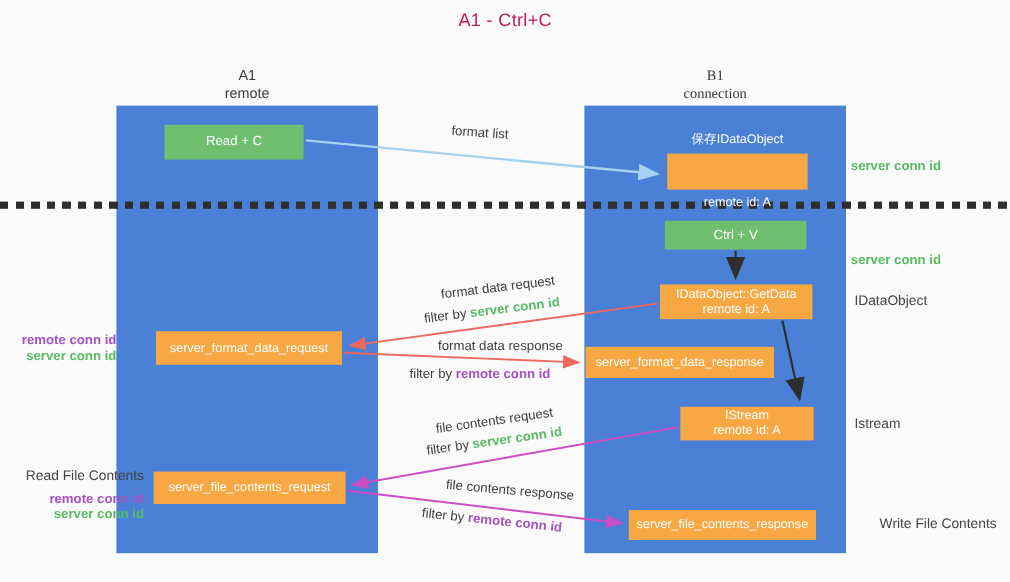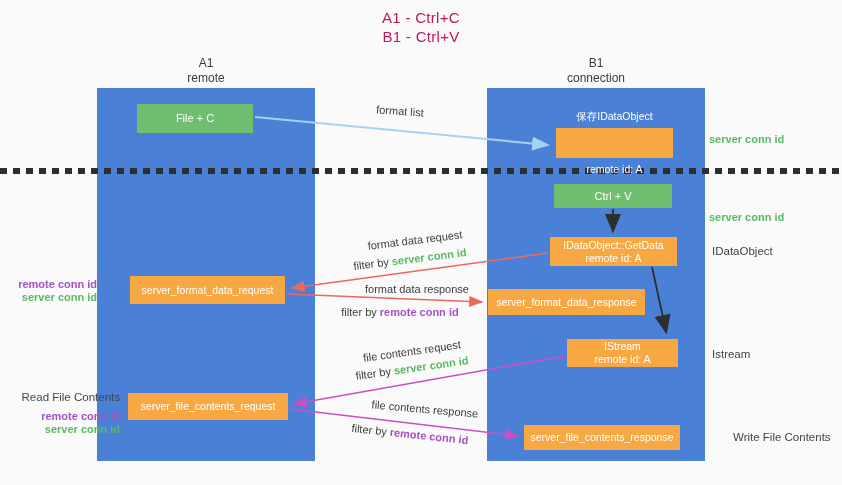--- a/index.html
+++ b/index.html
@@ -50,28 +50,27 @@
   .arrow-label .kw-green { color: #58ba63; font-weight: bold; }
   .arrow-label .kw-purple { color: #a552c2; font-weight: bold; }
 
   svg.overlay { position: absolute; left: 0; top: 0; pointer-events: none; }
 </style>
 </head>
 <body>
 
 <div class="abs title">
   <div>A1 - Ctrl+C</div>
-  <div>B1 - Ctrl+V</div>
 </div>
 
 <div class="abs lane-header" style="left:97px; top:56px; width:218px;">
   <div>A1</div>
   <div>remote</div>
 </div>
-<div class="abs lane-header" style="left:487px; top:56px; width:218px;">
+<div class="abs lane-header" style="left:487px; top:56px; width:218px;font-family:Liberation Serif, serif;">
   <div>B1</div>
   <div>connection</div>
 </div>
 
 <div class="abs lane" style="left:97px;"></div>
 <div class="abs lane" style="left:487px;"></div>
 
 <div class="abs divider"></div>
 
 <svg class="overlay" width="842" height="485" viewBox="0 0 842 485">
@@ -92,21 +91,21 @@
   <line x1="255" y1="117" x2="548" y2="145" stroke="#a6d2f2" stroke-width="2" marker-end="url(#m-blue)"></line>
   <line x1="613" y1="209" x2="613" y2="230" stroke="#2e2e2e" stroke-width="1.8" marker-end="url(#m-black)"></line>
   <line x1="652" y1="267" x2="666" y2="331" stroke="#2e2e2e" stroke-width="1.8" marker-end="url(#m-black)"></line>
   <line x1="548" y1="253" x2="292" y2="288" stroke="#ed685c" stroke-width="1.6" marker-end="url(#m-red)"></line>
   <line x1="287" y1="294" x2="482" y2="302" stroke="#ed685c" stroke-width="1.6" marker-end="url(#m-red)"></line>
   <line x1="565" y1="356" x2="294" y2="404" stroke="#cc4ec4" stroke-width="1.6" marker-end="url(#m-magenta)"></line>
   <line x1="290" y1="409" x2="518" y2="436" stroke="#cc4ec4" stroke-width="1.6" marker-end="url(#m-magenta)"></line>
 </svg>
 
 <div class="abs node green" style="left:137px; top:104px; width:116px; height:29px;">
-  <span>File + C</span>
+  <span>Read + C</span>
 </div>
 <div class="abs node orange" style="left:130px; top:276px; width:155px; height:28px;">
   <span>server_format_data_request</span>
 </div>
 <div class="abs node orange" style="left:128px; top:393px; width:160px; height:27px;">
   <span>server_file_contents_request</span>
 </div>
 
 <div class="abs node orange" style="left:556px; top:128px; width:117px; height:30px;gap:40px;">
   <span>保存IDataObject</span>

